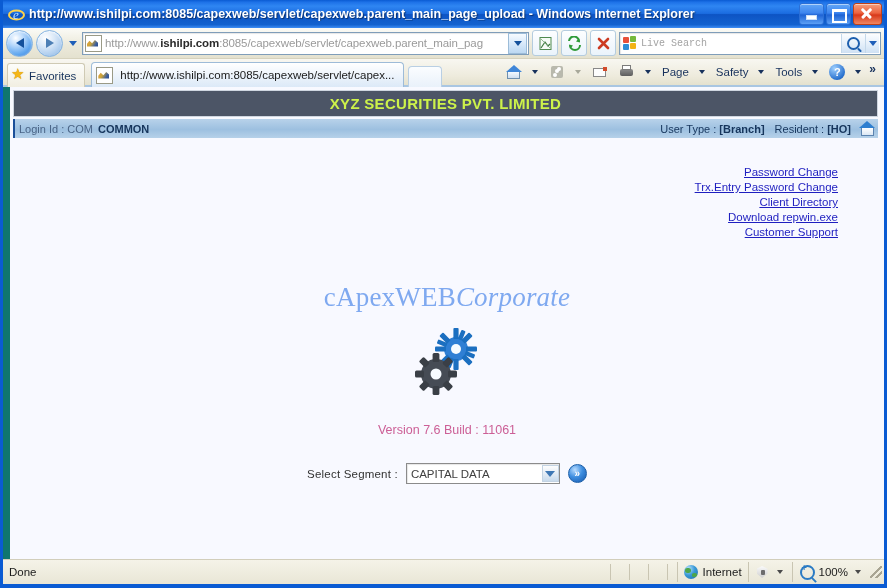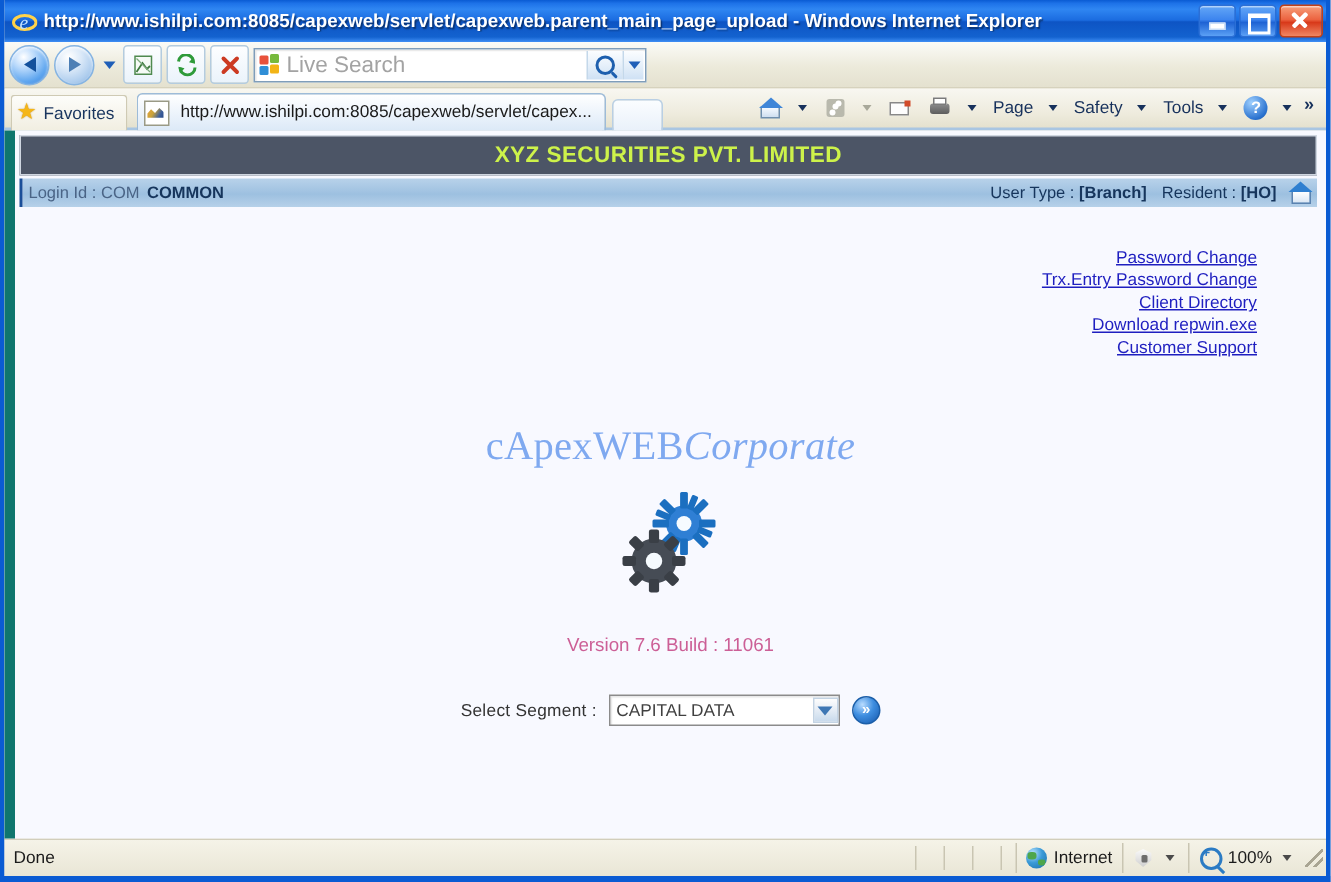--- a/index.html
+++ b/index.html
@@ -112,21 +112,21 @@
     border:1px solid transparent;border-radius:3px;position:relative;
   }
   .tbtn.bordered{border-color:#b4ccdf;background:linear-gradient(to bottom,#fdfeff,#eaf3fb);}
   .searchbox{
     width:256px;height:21px;flex:none;background:#fff;border:1px solid #7f9db9;
     display:flex;align-items:center;padding:0 1px 0 3px;
     box-shadow:inset 1px 1px 1px rgba(0,0,0,.10);
   }
   .ms-logo{width:14px;height:14px;flex:none;margin-right:4px;position:relative;}
   .ms-logo span{position:absolute;width:6px;height:6px;border-radius:1px;}
-  .searchtext{font-size:15px;color:#a3a3a3;flex:1 1 auto;}
+  .searchtext{font-size:10px;color:#a3a3a3;flex:1 1 auto;font-family:Liberation Mono, monospace;}
   .search-go{
     width:23px;height:19px;flex:none;display:flex;align-items:center;justify-content:center;
     background:linear-gradient(to bottom,#fbfdff,#e6f0fa 50%,#cfe1f4);
     border-left:1px solid #c4d8ea;
   }
   .search-caret{
     width:13px;height:19px;flex:none;display:flex;align-items:center;justify-content:center;
     background:linear-gradient(to bottom,#fbfdff,#e6f0fa 50%,#cfe1f4);
     border-left:1px solid #c4d8ea;
   }
@@ -391,20 +391,27 @@
     <div class="navbtn">
         <span class="arrow-l"></span>
       </div>
     <div class="navbtn fwd">
         <span class="arrow-r"></span>
       </div>
     <div class="navcaret">
         <span class="caret-d"></span>
       </div>
 
+    <div class="addrbox">
+      <span class="favicon"></span>
+      <span class="addrtext"><span>http://www.</span><b>ishilpi.com</b><span>:8085/capexweb/servlet/capexweb.parent_main_pag</span></span>
+      <span class="addr-caret">
+          <span class="caret-d"></span>
+        </span>
+    </div>
 
     <div class="tbtn bordered">
       <svg width="15" height="15" viewBox="0 0 15 15">
         <rect x="2" y="1.5" width="11" height="12" fill="#f6fbf6" stroke="#4f8a4f"></rect>
         <path d="M3 12 L7 6 L10 10 L12 8" fill="none" stroke="#3f7a3f" stroke-width="1.2"></path>
         <path d="M3 3 L12 12" stroke="#7aa87a" stroke-width=".8"></path>
       </svg>
     </div>
     <div class="tbtn bordered">
       <svg width="15" height="15" viewBox="0 0 15 15">

